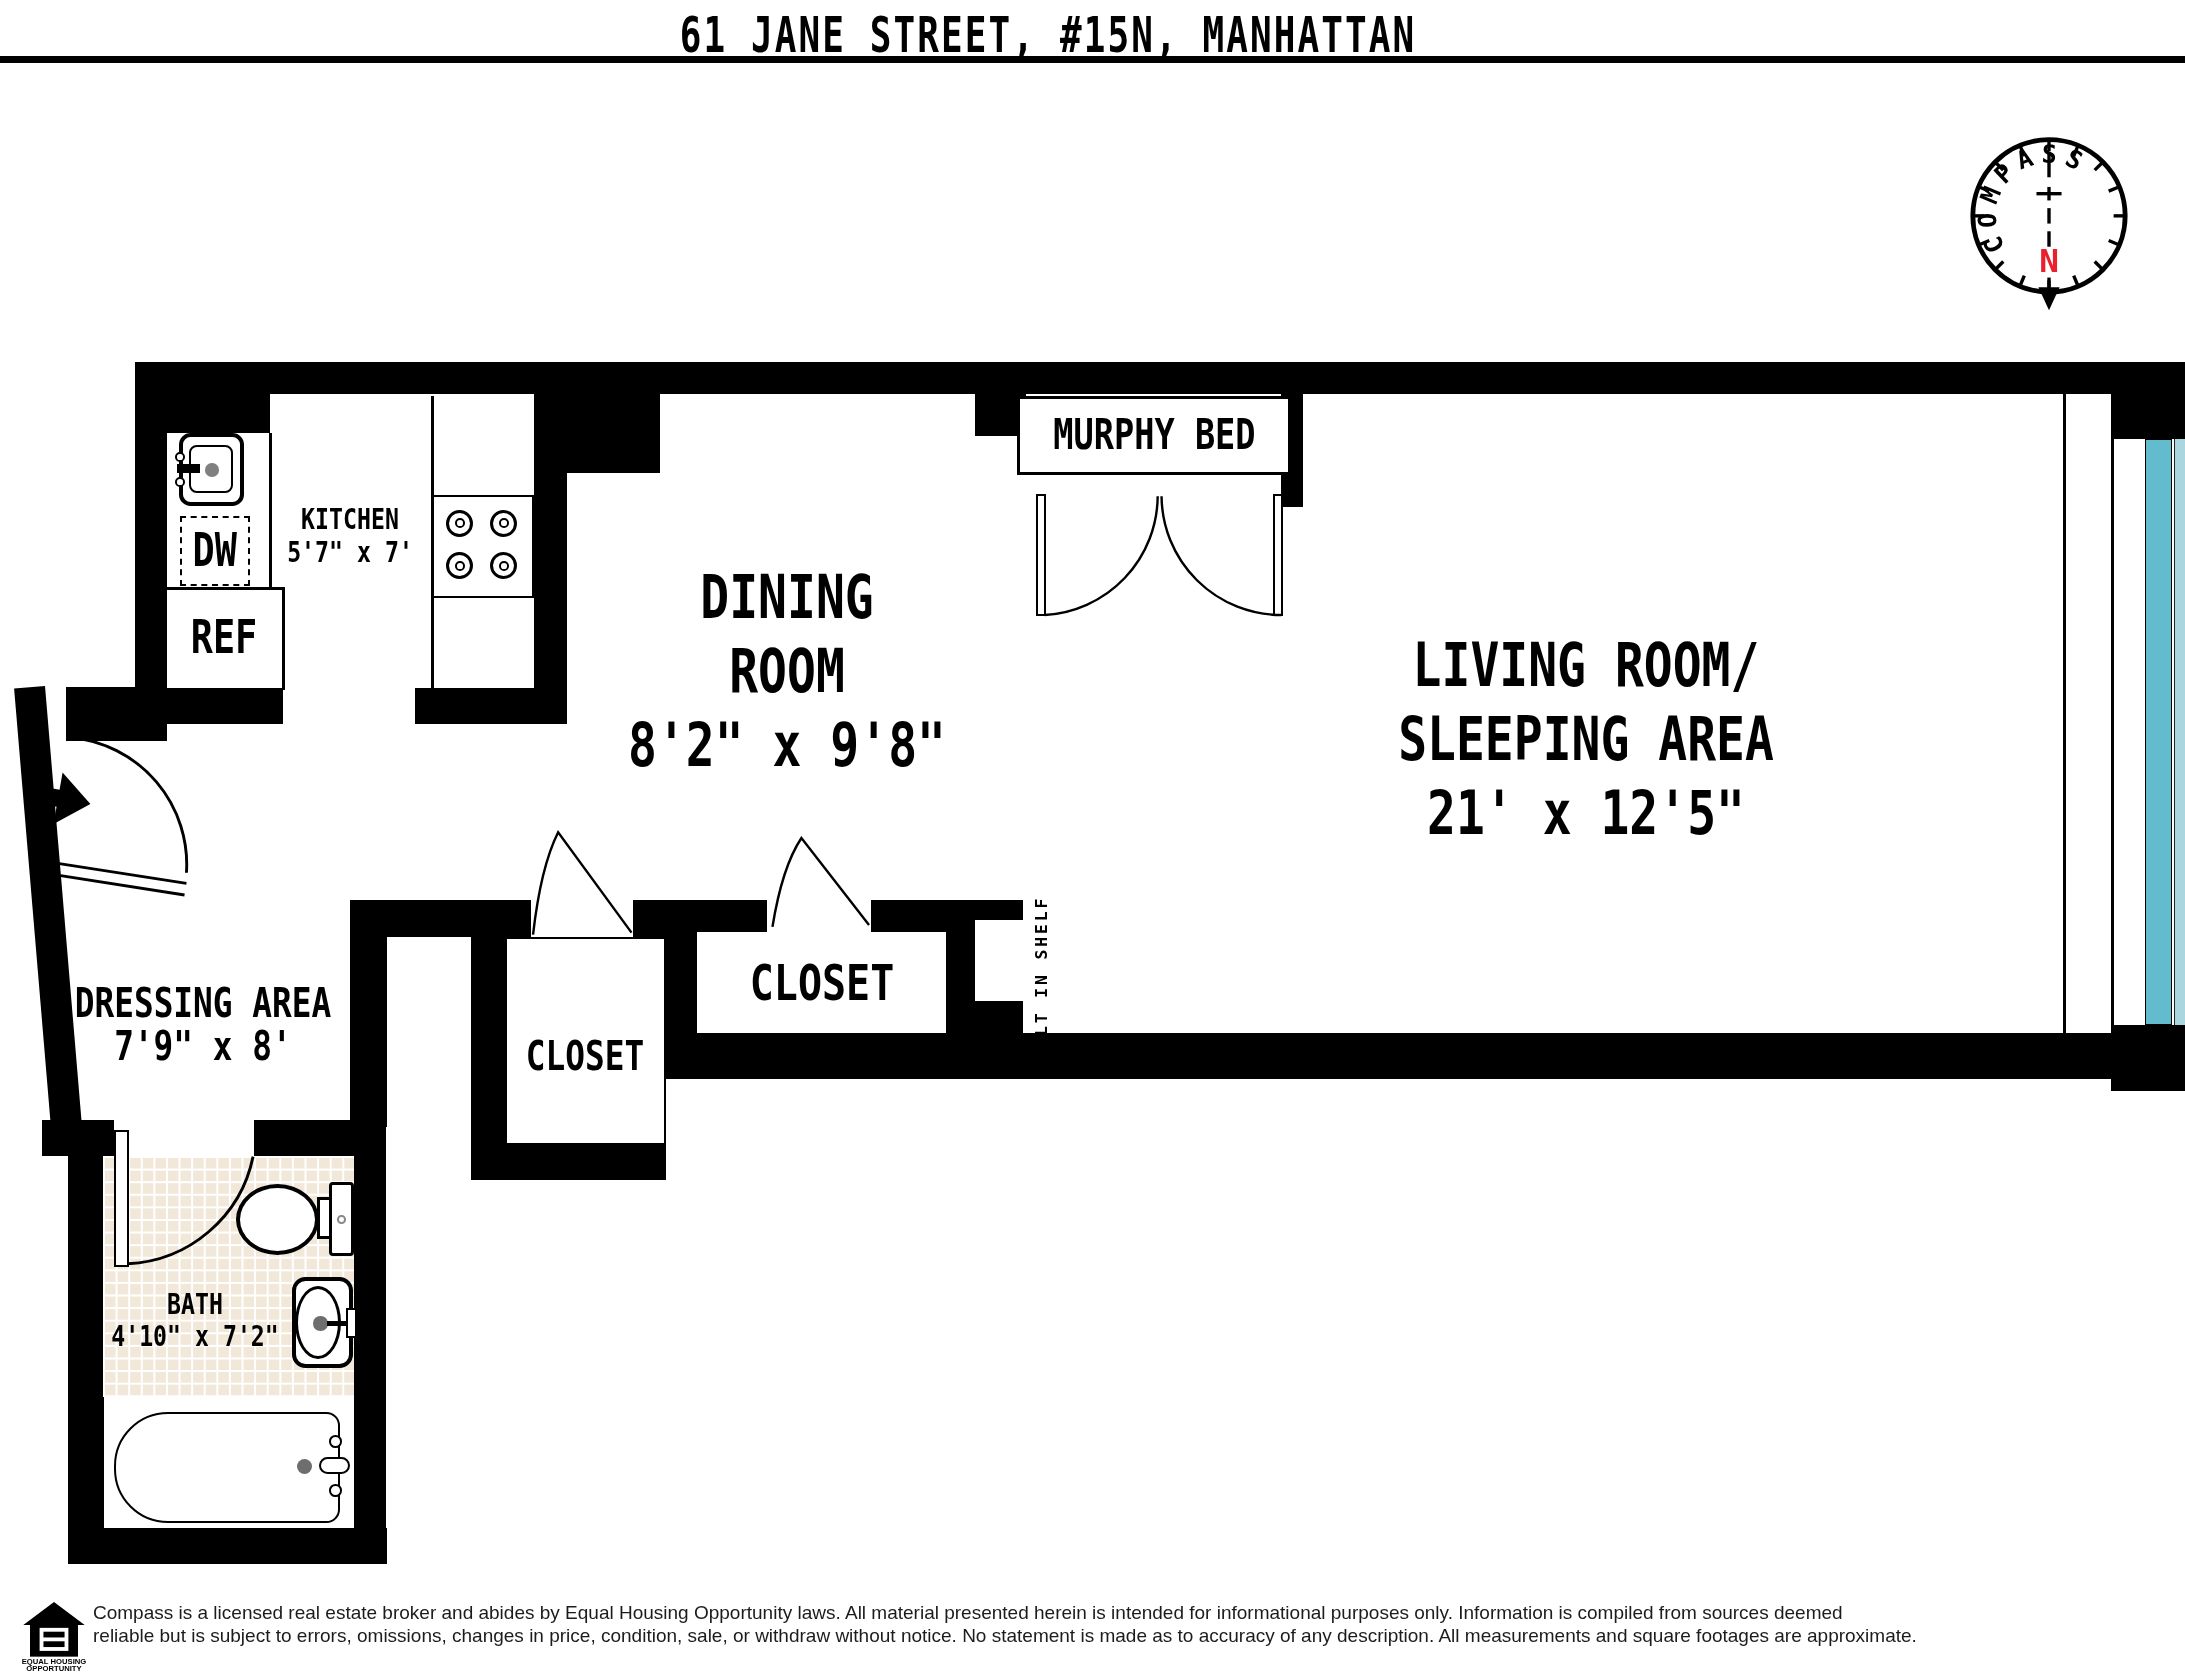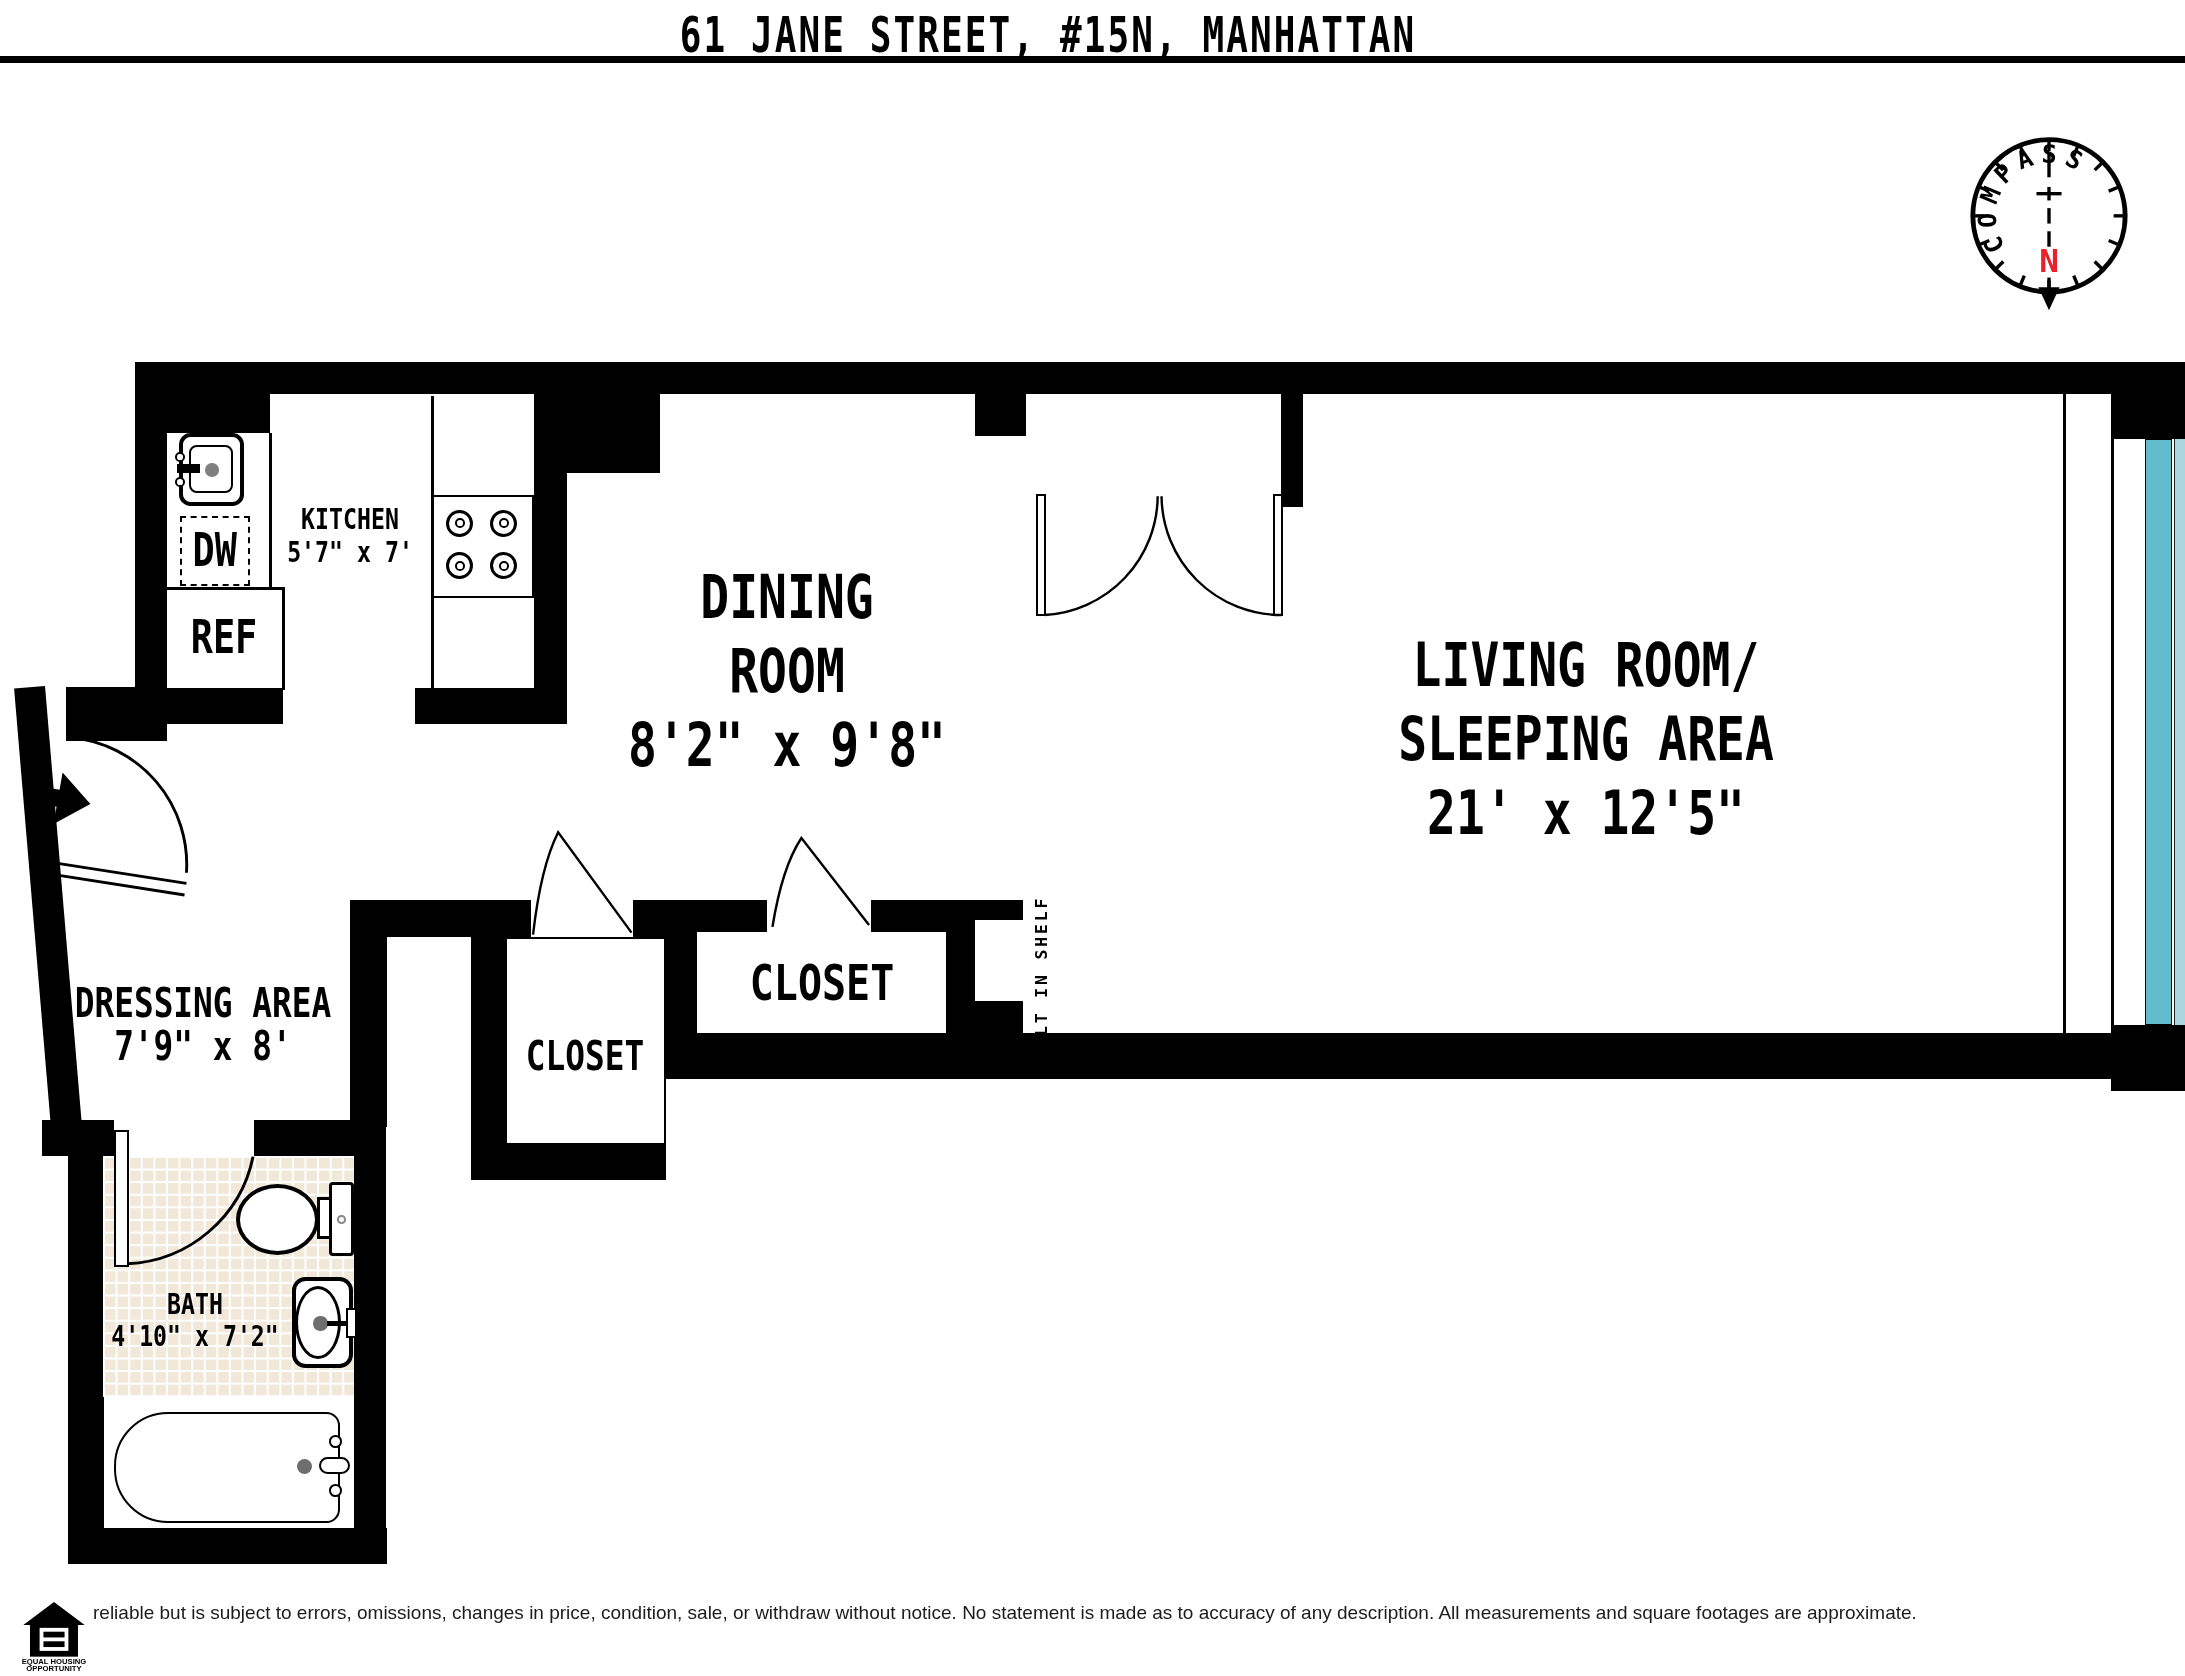--- a/index.html
+++ b/index.html
@@ -70,20 +70,23 @@
   <div class="thin" style="left:282px;top:587px;width:2.9px;height:103px;"></div>
   <div class="thin" style="left:167px;top:587px;width:118px;height:2.9px;"></div>
   <div class="thin" style="left:2063px;top:394px;width:2.9px;height:639px;"></div>
   <div class="thin" style="left:2111px;top:439px;width:2.9px;height:586px;"></div>
 
   <div class="winteal" style="left:2145px;top:439px;width:27px;height:586px;background:#62bccd;border:1.9px solid #000;box-sizing:border-box;"></div>
   <div class="winteal" style="left:2174px;top:439px;width:11.6px;height:586px;background:#a9d6df;border-left:1.9px solid #222;box-sizing:border-box;"></div>
 
   <div id="tile"></div>
 
+  <div class="roombox" style="left:1017px;top:396px;width:274px;height:79px;border:3.9px solid #000;display:flex;align-items:center;justify-content:center;">
+    <span class="lbl" style="position:static;transform:scaleX(0.8);font-size:42px;">MURPHY BED</span>
+  </div>
 
   <div class="roombox" style="left:1036px;top:494px;width:9.7px;height:122px;border:2.9px solid #000;"></div>
   <div class="roombox" style="left:1273px;top:494px;width:9.7px;height:122px;border:2.9px solid #000;"></div>
 
   <div class="roombox" style="left:505px;top:937px;width:161px;height:208px;border:2.9px solid #000;"></div>
 
   <div class="roombox" style="left:114px;top:1130px;width:14.5px;height:137px;border:2.9px solid #000;"></div>
 
   <div>
     <div class="roombox" style="left:179px;top:433px;width:65px;height:73px;border:4.8px solid #000;border-radius:11.6px;"></div>
@@ -228,17 +231,18 @@
     <polygon points="34,1 2,25 66,25" fill="#000"></polygon>
     <rect x="9" y="22" width="50" height="36" fill="#000"></rect>
     <rect x="19" y="28" width="30" height="24" fill="#fff"></rect>
     <rect x="23" y="32" width="22" height="6" fill="#000"></rect>
     <rect x="23" y="42" width="22" height="6" fill="#000"></rect>
     <text x="34" y="66" text-anchor="middle" font-family="Liberation Sans, sans-serif" font-weight="700" font-size="8" fill="#000">EQUAL HOUSING</text>
     <text x="34" y="73" text-anchor="middle" font-family="Liberation Sans, sans-serif" font-weight="700" font-size="8" fill="#000">OPPORTUNITY</text>
   </svg>
 
   <div id="footer-text">
+    <div>Compass is a licensed real estate broker and abides by Equal Housing Opportunity laws. All material presented herein is intended for informational purposes only. Information is compiled from sources deemed</div>
     <div>reliable but is subject to errors, omissions, changes in price, condition, sale, or withdraw without notice. No statement is made as to accuracy of any description. All measurements and square footages are approximate.</div>
   </div>
 
 </div>
 
 
 </body></html>

